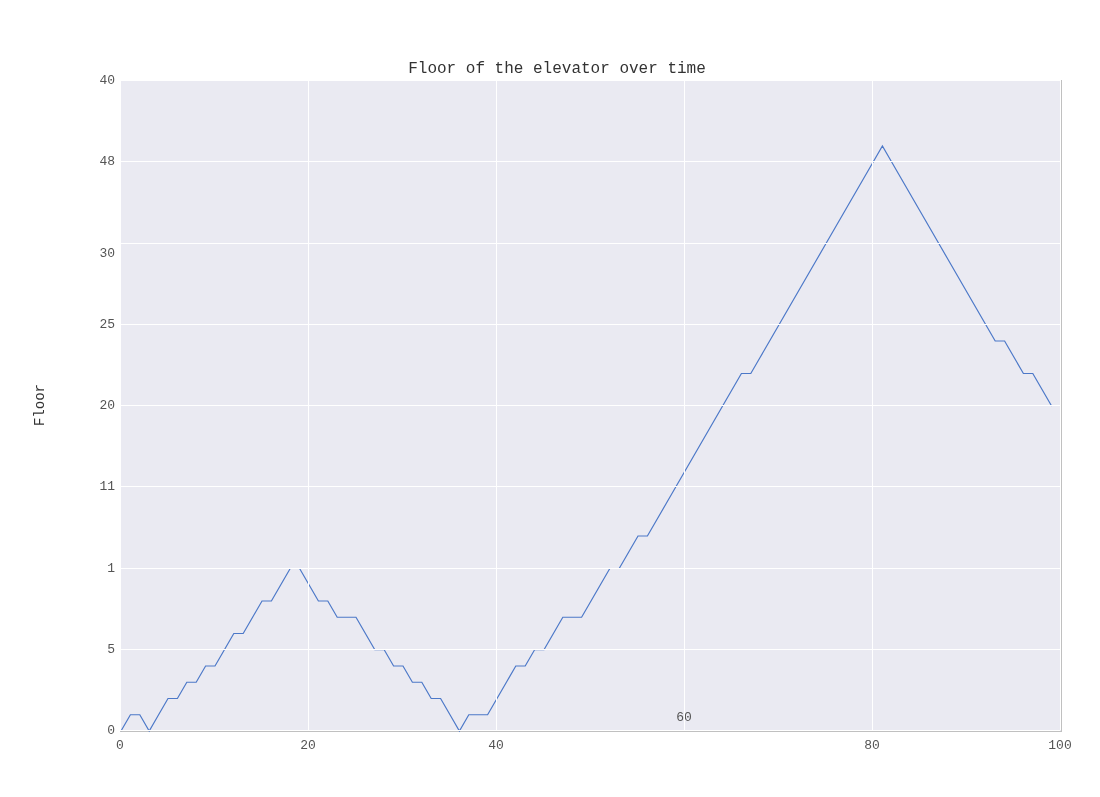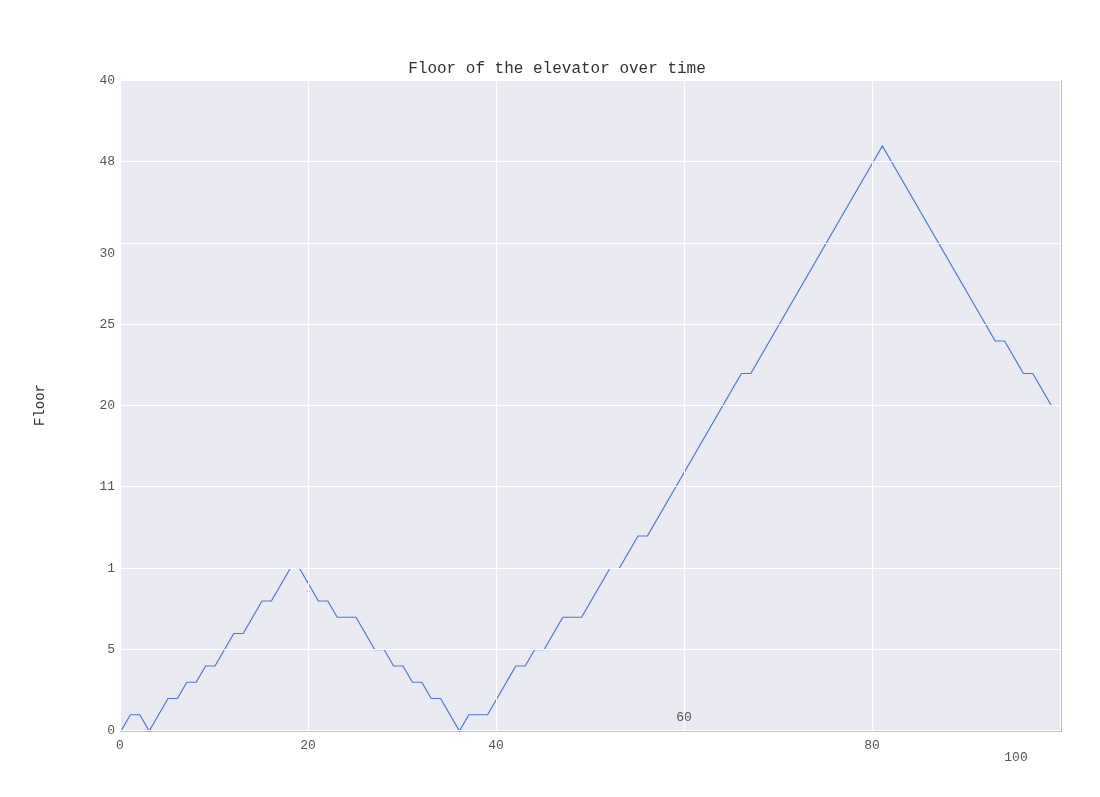--- a/index.html
+++ b/index.html
@@ -92,21 +92,21 @@
   </div>
 
   <div class="ylabel" id="ylabel" style="left: 40px; top: 405px; width: 100px; margin-left: -50px; margin-top: -8px;">Floor</div>
 
   <div id="xtick-container">
       <div class="xtick" style="left: 120px; top: 738px;">0</div>
       <div class="xtick" style="left: 308px; top: 738px;">20</div>
       <div class="xtick" style="left: 496px; top: 738px;">40</div>
       <div class="xtick" style="left: 684px; top: 710px; text-align: center;">60</div>
       <div class="xtick" style="left: 872px; top: 738px;">80</div>
-      <div class="xtick" style="left: 1016px; top: 738px; margin-top: 12px;">100</div>
+      <div class="xtick" style="left: 1060px; top: 738px;">100</div>
     </div>
   <div id="ytick-container">
       <div class="ytick" style="left: 85px; width: 30px; top: 730px;">0</div>
       <div class="ytick" style="left: 85px; width: 30px; top: 648.75px;">5</div>
       <div class="ytick" style="left: 85px; width: 30px; top: 567.5px;">1</div>
       <div class="ytick" style="left: 85px; width: 30px; top: 486.25px;">11</div>
       <div class="ytick" style="left: 85px; width: 30px; top: 405px;">20</div>
       <div class="ytick" style="left: 85px; width: 30px; top: 323.75px;">25</div>
       <div class="ytick" style="left: 85px; width: 30px; top: 253px;">30</div>
       <div class="ytick" style="left: 85px; width: 30px; top: 161.25px;">48</div>

